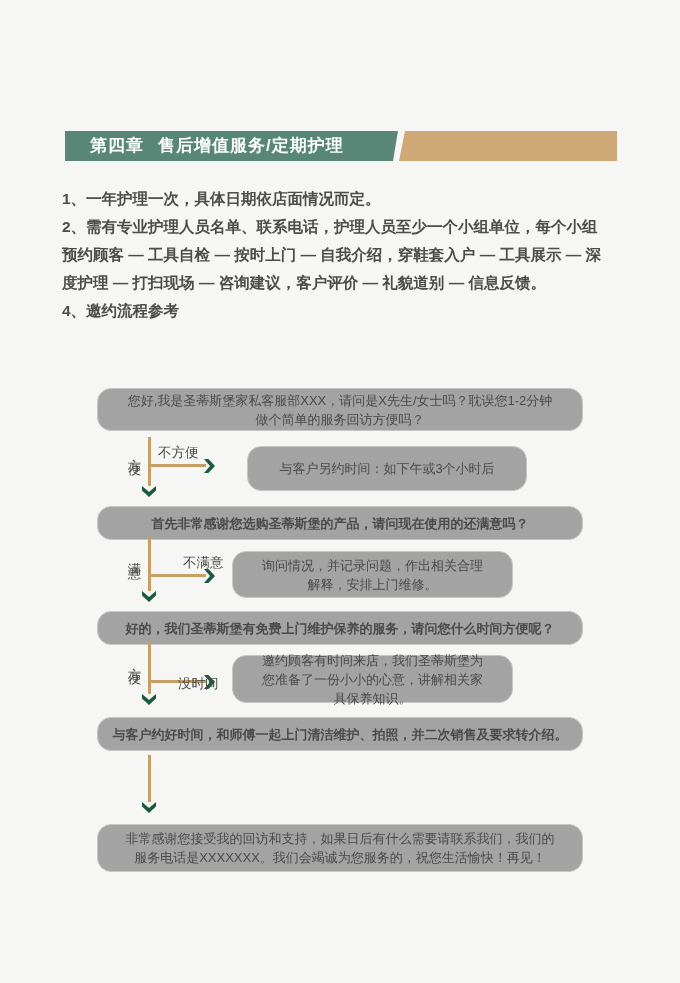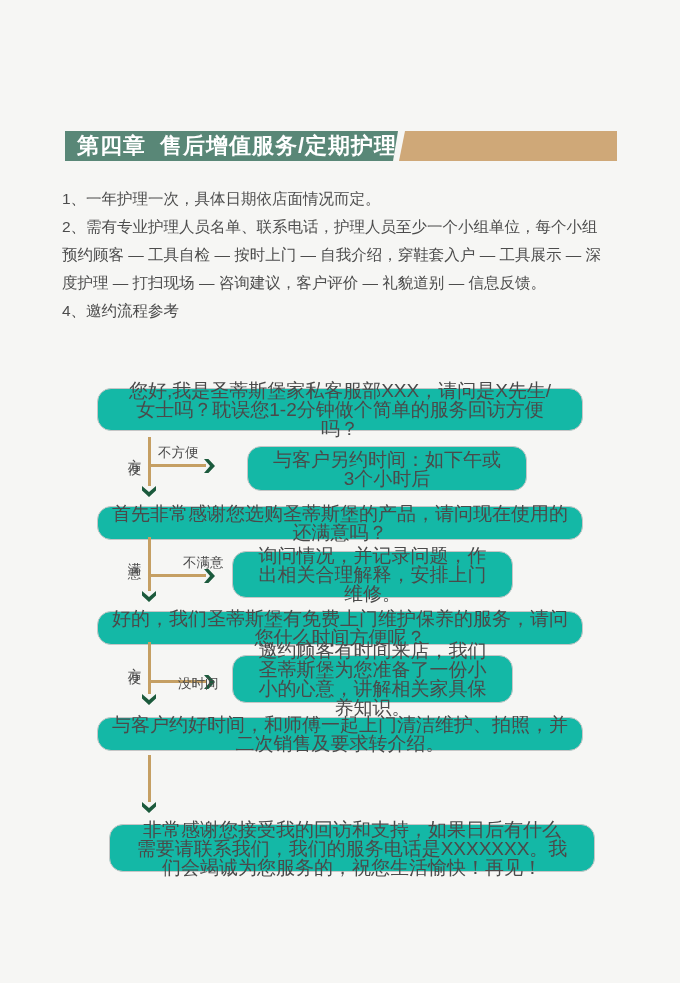--- a/index.html
+++ b/index.html
@@ -7,45 +7,45 @@
     width:680px;height:983px;position:relative;
     background:#f6f6f4;
     font-family:"Liberation Sans","DejaVu Sans",sans-serif;
     color:#4a4a4a;overflow:hidden;
   }
   
   .hdr-teal{
     position:absolute;left:65px;top:131px;width:333px;height:30px;
     background:#598777;
     clip-path:polygon(0 0,100% 0,calc(100% - 5px) 100%,0 100%);
-    color:#ffffff;font-size:22px;font-weight:bold;line-height:30px;
-    padding-left:12px;box-sizing:border-box;letter-spacing:1px;
+    color:#ffffff;font-size:17px;font-weight:bold;line-height:30px;
+    padding-left:25px;box-sizing:border-box;letter-spacing:1px;
     display:flex;align-items:center;
   }
   .hdr-teal .chapter{margin-right:14px;}
   .hdr-gold{
     position:absolute;left:399px;top:131px;width:218px;height:30px;
     background:#cfa878;
     clip-path:polygon(6px 0,100% 0,100% 100%,0 100%);
   }
   
   .body-text{
     position:absolute;left:62px;top:185px;width:562px;
     font-size:15.5px;line-height:28px;color:#4c4c4c;
   }
-  .bline{height:28px;white-space:nowrap;}
+  .bline{height:28px;white-space:nowrap;font-weight:bold;}
   
   .fbox{
-    position:absolute;background:#14b8a6;border:1px solid #c6c6c6;
+    position:absolute;background:#a3a3a3;border:1px solid #c6c6c6;
     border-radius:14px;box-sizing:border-box;
     display:flex;align-items:center;justify-content:center;
-    text-align:center;font-size:19px;line-height:19px;color:#4a4a4a;
+    text-align:center;font-size:13px;line-height:19px;color:#4a4a4a;
     padding:2px 24px;
   }
-  .fbox.tight{padding:16px 10px;}
+  .fbox.tight{padding:16px 10px;font-weight:bold;}
   .vline{position:absolute;width:3px;background:#c59f63;}
   .hline{position:absolute;height:3px;background:#c59f63;}
   .ahead-down{
     position:absolute;width:14px;height:11px;background:#1b5a3c;
     clip-path:polygon(0 0,50% 55%,100% 0,100% 40%,50% 100%,0 40%);
   }
   .ahead-right{
     position:absolute;width:11px;height:14px;background:#1b5a3c;
     clip-path:polygon(0 0,55% 50%,0 100%,40% 100%,100% 50%,40% 0);
   }
@@ -79,21 +79,21 @@
 <div class="fbox tight" style="left:97px;top:506px;width:486px;height:31px;">首先非常感谢您选购圣蒂斯堡的产品，请问现在使用的还满意吗？</div>
 
 <div class="fbox" style="left:232px;top:551px;width:281px;height:47px;">询问情况，并记录问题，作出相关合理解释，安排上门维修。</div>
 
 <div class="fbox tight" style="left:97px;top:611px;width:486px;height:31px;">好的，我们圣蒂斯堡有免费上门维护保养的服务，请问您什么时间方便呢？</div>
 
 <div class="fbox" style="left:232px;top:655px;width:281px;height:48px;">邀约顾客有时间来店，我们圣蒂斯堡为您准备了一份小小的心意，讲解相关家具保养知识。</div>
 
 <div class="fbox tight" style="left:97px;top:717px;width:486px;height:32px;">与客户约好时间，和师傅一起上门清洁维护、拍照，并二次销售及要求转介绍。</div>
 
-<div class="fbox" style="left:109px;top:824px;width:486px;height:48px;">非常感谢您接受我的回访和支持，如果日后有什么需要请联系我们，我们的服务电话是XXXXXXX。我们会竭诚为您服务的，祝您生活愉快！再见！</div>
+<div class="fbox" style="left:97px;top:824px;width:486px;height:48px;">非常感谢您接受我的回访和支持，如果日后有什么需要请联系我们，我们的服务电话是XXXXXXX。我们会竭诚为您服务的，祝您生活愉快！再见！</div>
 
 <div class="vline" style="left:148px;top:437px;height:49px;"></div>
 <div class="ahead-down" style="left:142px;top:486px;"></div>
 <div class="hline" style="left:150px;top:464px;width:56px;"></div>
 <div class="ahead-right" style="left:204px;top:459px;"></div>
 <div class="vlabel" style="left:127px;top:448px;">方便</div>
 <div class="hlabel" style="left:158px;top:444px;">不方便</div>
 
 <div class="vline" style="left:148px;top:537px;height:54px;"></div>
 <div class="ahead-down" style="left:142px;top:591px;"></div>

